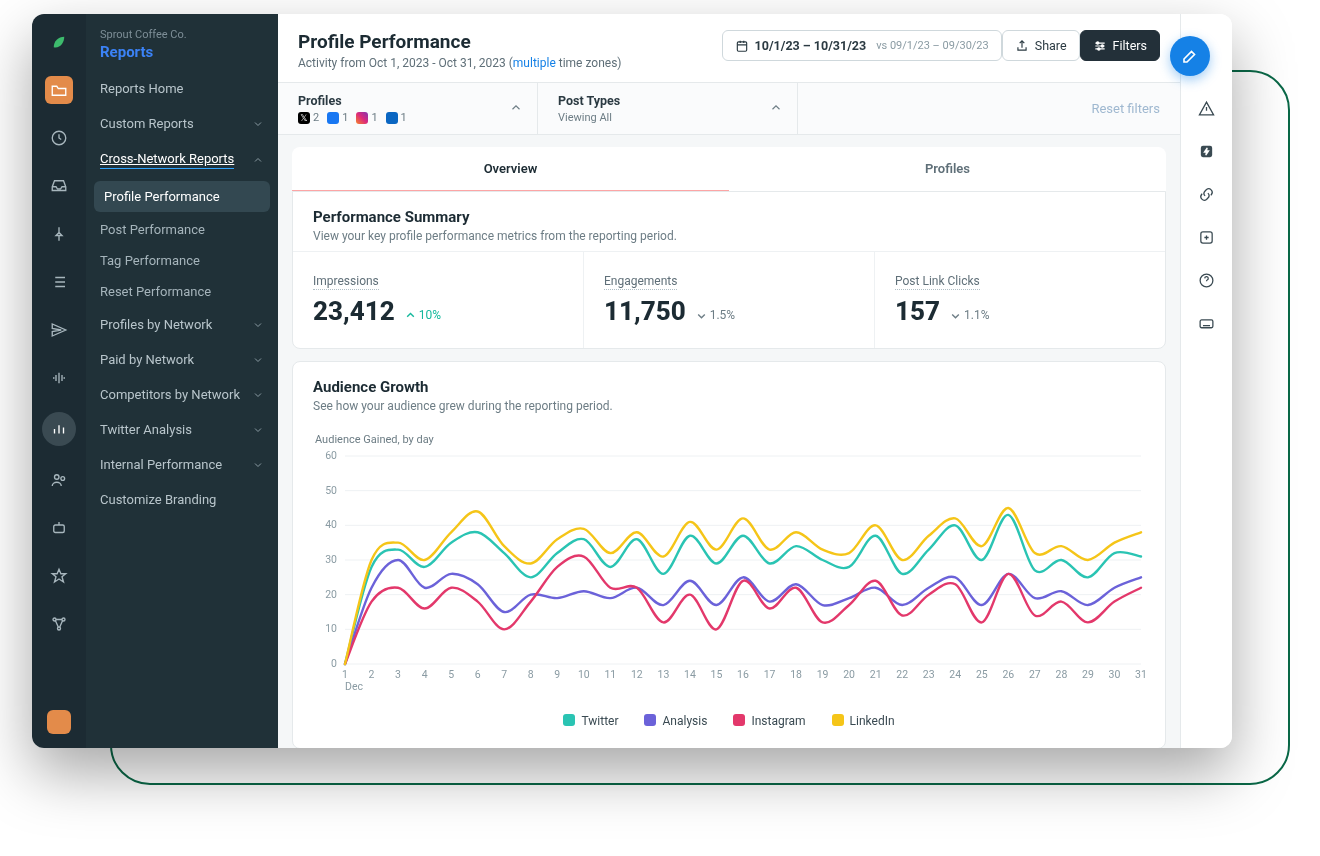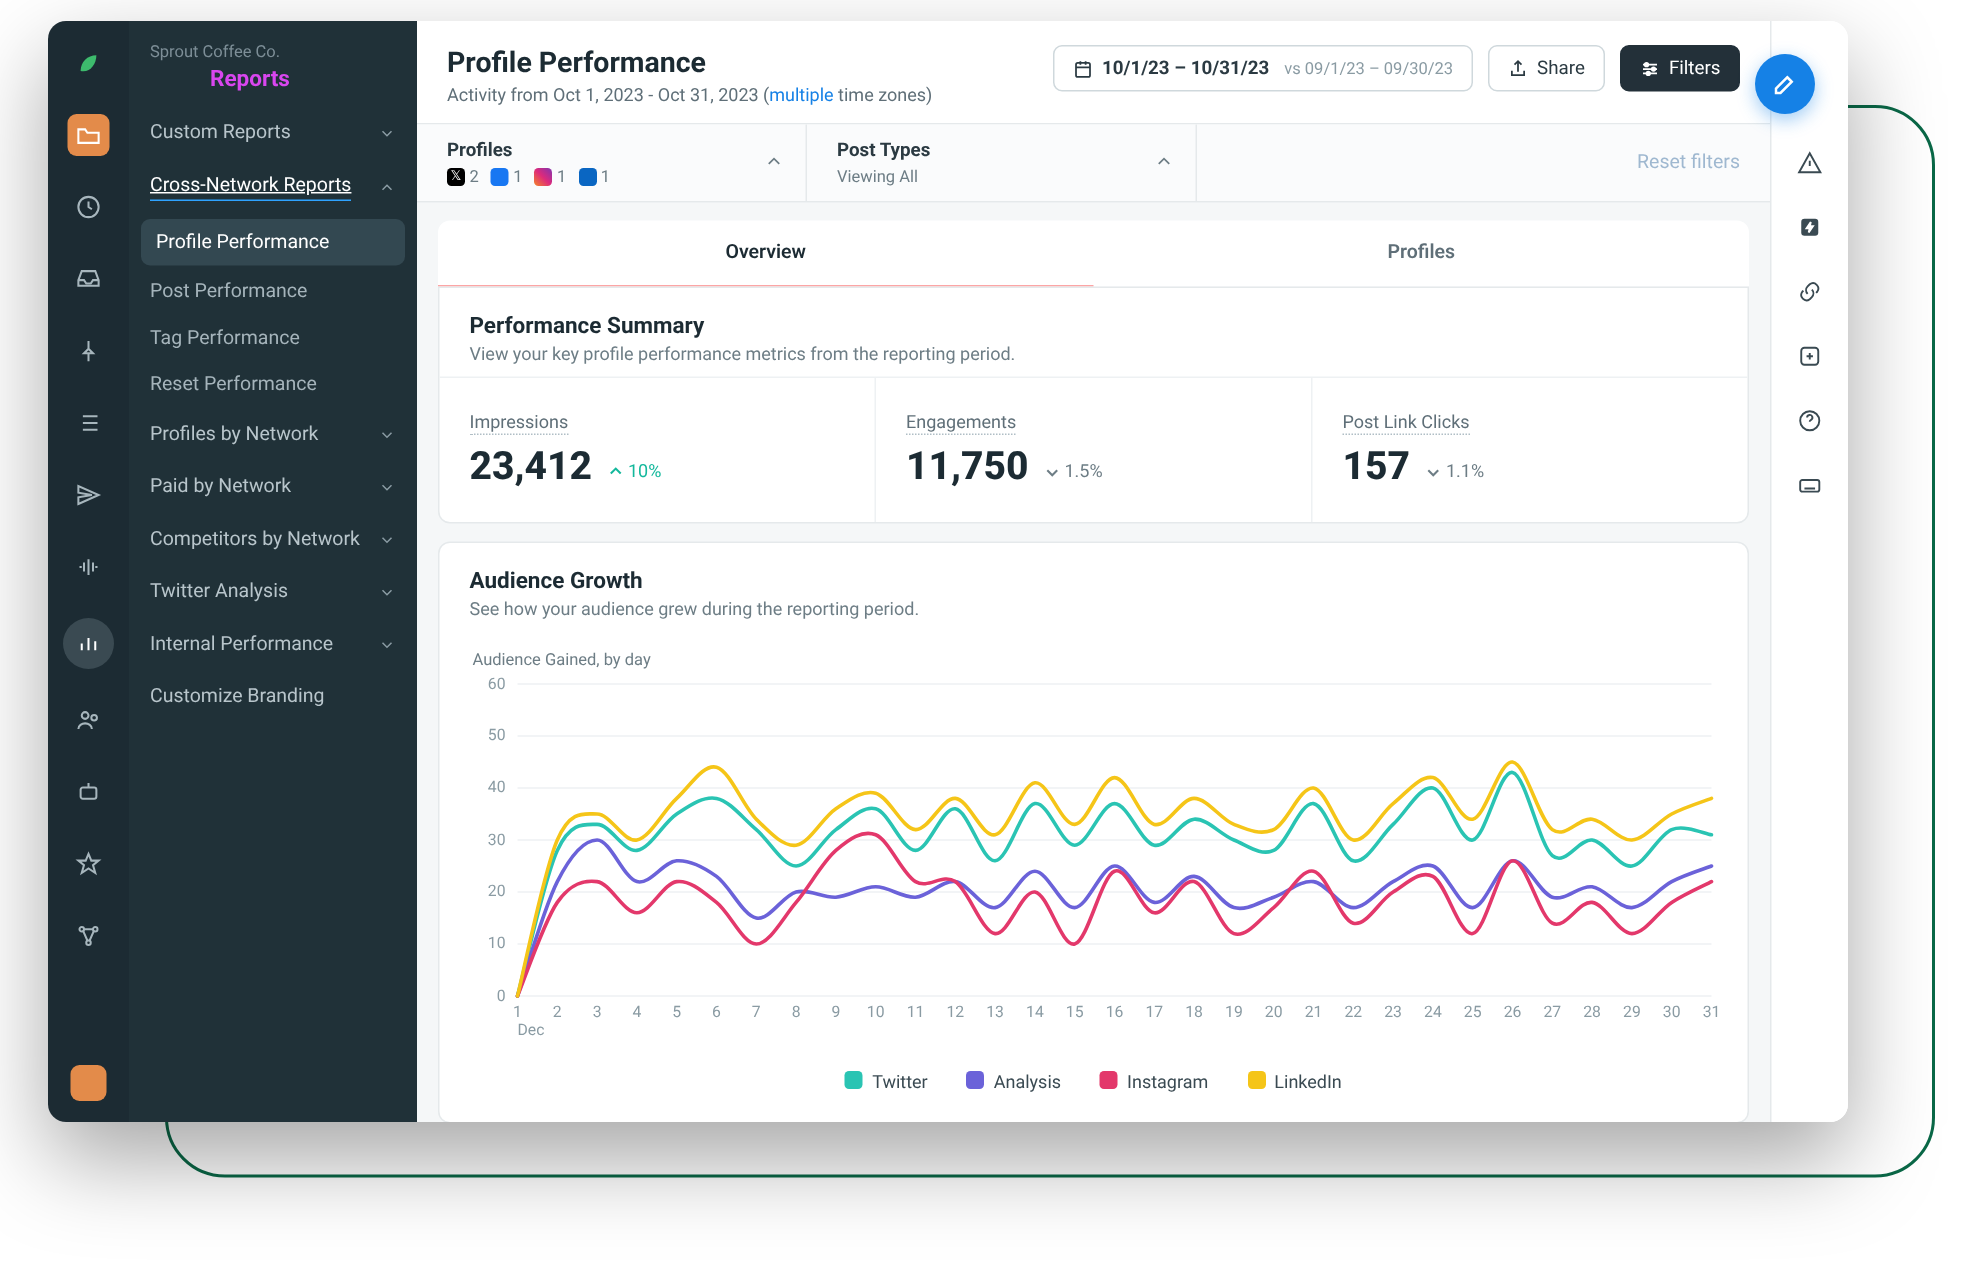--- a/index.html
+++ b/index.html
@@ -14,35 +14,35 @@
   .rail .rail-icon.active { background: #e38b4a; color: #fff; }
   .rail .rail-icon.chart-active { background: #3a4a52; color: #fff; border-radius: 50%; width: 34px; height: 34px; }
   .rail svg { width: 18px; height: 18px; fill: none; stroke: currentColor; stroke-width: 1.8; }
   .rail-spacer { flex: 1; }
   .rail-bottom { width: 24px; height: 24px; background: #e38b4a; border-radius: 6px; }
 
   
   .sidenav { width: 192px; background: #203138; color: #cfd8dc; display: flex; flex-direction: column; font-size: 13px; }
   .sn-header { padding: 14px 14px 10px; }
   .sn-org { font-size: 11px; color: #7d8e97; }
-  .sn-section { font-size: 15px; font-weight: 700; color: #d946ef; margin-top: 2px; margin-left: 40px; }
+  .sn-section { font-size: 15px; font-weight: 700; color: #3b82f6; margin-top: 2px; }
   .sn-item { padding: 10px 14px; display: flex; justify-content: space-between; align-items: center; cursor: pointer; color: #b8c5cb; }
   .sn-item.underlined span:first-child { border-bottom: 1px solid #2fa3ff; padding-bottom: 2px; color:#fff;text-decoration:underline; }
   .sn-sub { padding: 8px 14px 8px 14px; cursor: pointer; color: #a5b4bb; font-size: 13px; }
   .sn-sub.active { background: #334851; color: #fff; border-radius: 6px; margin: 2px 8px; padding: 8px 10px; }
   .chev { width: 12px; height: 12px; }
   .chev svg { width: 12px; height: 12px; stroke: #8a9ba3; fill: none; stroke-width: 2; }
 
   
   .main { flex: 1; background: #f5f7f8; display: flex; flex-direction: column; overflow:hidden; }
   .topbar { display: flex; justify-content: space-between; align-items: flex-start; padding: 16px 20px 12px; background:#fff; border-bottom:1px solid #e5e9eb;}
   .tb-title { font-size: 19px; font-weight: 700; color: #1c2b33; }
   .tb-sub { font-size: 12px; color: #5f6f78; margin-top: 3px; }
   .tb-sub .lnk { color: #1581e6; }
-  .tb-actions { display: flex; gap: 10px; align-items:center; }
+  .tb-actions { display: flex; gap: 0; align-items:center; }
   .btn { display: flex; align-items: center; gap: 6px; border: 1px solid #cfd8dc; background: #fff; padding: 7px 12px; border-radius: 6px; font-size: 12.5px; color: #2b3a42; cursor: pointer; }
   .btn.dark { background: #233039; color: #fff; border-color: #233039; }
   .btn svg { width: 14px; height: 14px; stroke: currentColor; fill: none; stroke-width: 2; }
   .date-compare { font-size: 11px; color: #8a9ba3; margin-left: 4px; font-weight:400;}
   .date-main { font-weight:700; }
 
   .filterbar { display: flex; border-bottom: 1px solid #e5e9eb; background:#fafbfc; }
   .fb-cell { padding: 10px 20px; border-right: 1px solid #e5e9eb; flex:0 0 260px; position:relative; }
   .fb-cell.wide { flex:1; border-right:none; display:flex; justify-content:flex-end; align-items:center; padding-right:20px;}
   .fb-label { font-size: 12.5px; font-weight: 700; color: #2b3a42; }
@@ -170,20 +170,23 @@
       </div>
       <div class="rail-spacer"></div>
       <div class="rail-bottom"></div>
     </div>
 
     <div class="sidenav">
       <div class="sn-header">
         <div class="sn-org">Sprout Coffee Co.</div>
         <div class="sn-section">Reports</div>
       </div>
+      <div class="sn-item">
+          <span>Reports Home</span>
+        </div>
       <div class="sn-item">
         <span>Custom Reports</span>
         <span class="chev"><svg viewBox="0 0 24 24">
               <path d="M6 9l6 6 6-6"></path>
             </svg></span>
       </div>
       <div class="sn-item underlined">
         <span>Cross-Network Reports</span>
         <span class="chev"><svg viewBox="0 0 24 24">
               <path d="M6 15l6-6 6 6"></path>

